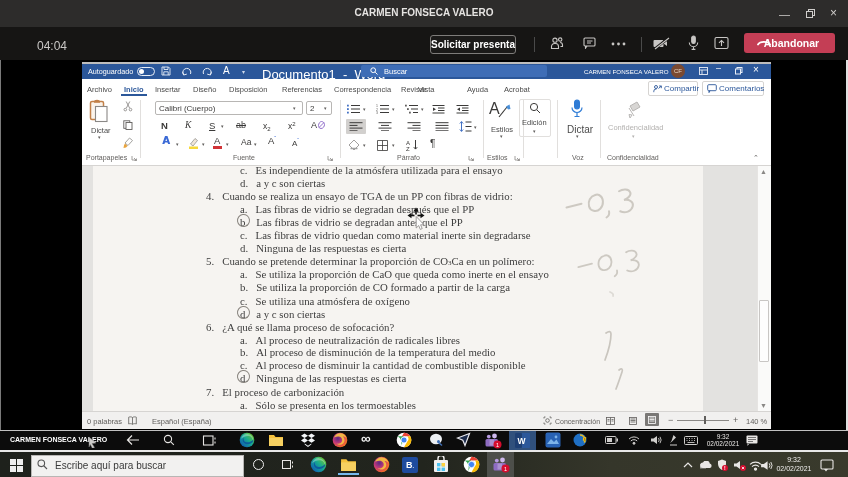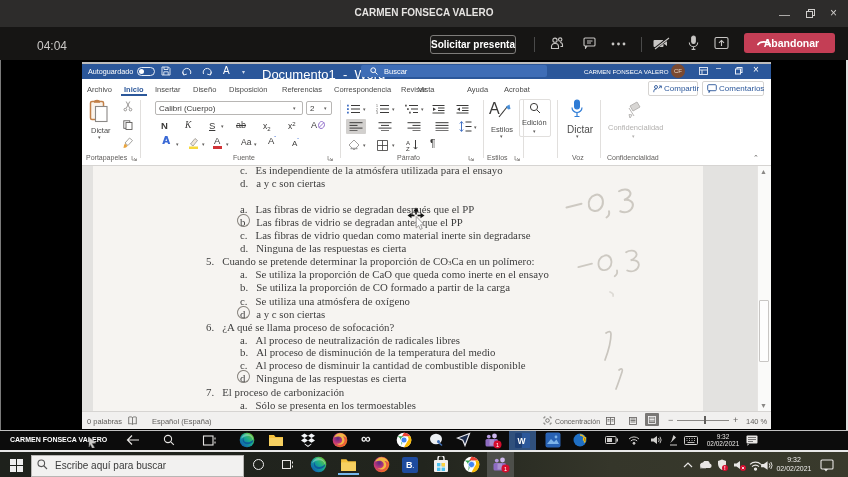--- a/index.html
+++ b/index.html
@@ -365,20 +365,21 @@
       <path d="M1.5 2h5M1.5 3.5h5M1.5 5h5"></path>
     </svg>
 <div class="gl" style="left:668px;top:415px;font-size:9px">−</div>
 <div class="a" style="left:677px;top:420px;width:52px;height:1px;background:#8a8886"></div>
 <div class="a" style="left:704px;top:416px;width:2px;height:8px;background:#605e5c"></div>
 <div class="gl" style="left:733px;top:415px;font-size:9px">+</div>
 <div class="gl" style="left:746px;top:417px">140 %</div>
 
 <div class="dl" style="left:240px;top:164px">c.&nbsp;&nbsp;&nbsp;Es independiente de la atmósfera utilizada para el ensayo</div>
 <div class="dl" style="left:240px;top:177px">d.&nbsp;&nbsp;&nbsp;a y c son ciertas</div>
+<div class="dl" style="left:206px;top:190px">4.&nbsp;&nbsp;&nbsp;Cuando se realiza un ensayo de TGA de un PP con fibras de vidrio:</div>
 <div class="dl" style="left:240px;top:203px">a.&nbsp;&nbsp;&nbsp;Las fibras de vidrio se degradan después que el PP</div>
 <div class="dl" style="left:240px;top:216px">b.&nbsp;&nbsp;&nbsp;Las fibras de vidrio se degradan antes que el PP</div>
 <div class="dl" style="left:240px;top:229px">c.&nbsp;&nbsp;&nbsp;Las fibras de vidrio quedan como material inerte sin degradarse</div>
 <div class="dl" style="left:240px;top:242px">d.&nbsp;&nbsp;&nbsp;Ninguna de las respuestas es cierta</div>
 <div class="dl" style="left:206px;top:255px">5.&nbsp;&nbsp;&nbsp;Cuando se pretende determinar la proporción de CO<span style="font-size:7px">3</span>Ca en un polímero:</div>
 <div class="dl" style="left:240px;top:268px">a.&nbsp;&nbsp;&nbsp;Se utiliza la proporción de CaO que queda como inerte en el ensayo</div>
 <div class="dl" style="left:240px;top:281px">b.&nbsp;&nbsp;&nbsp;Se utiliza la proporción de CO formado a partir de la carga</div>
 <div class="dl" style="left:240px;top:295px">c.&nbsp;&nbsp;&nbsp;Se utiliza una atmósfera de oxígeno</div>
 <div class="dl" style="left:240px;top:308px">d.&nbsp;&nbsp;&nbsp;a y c son ciertas</div>
 <div class="dl" style="left:206px;top:321px">6.&nbsp;&nbsp;&nbsp;¿A qué se llama proceso de sofocación?</div>

